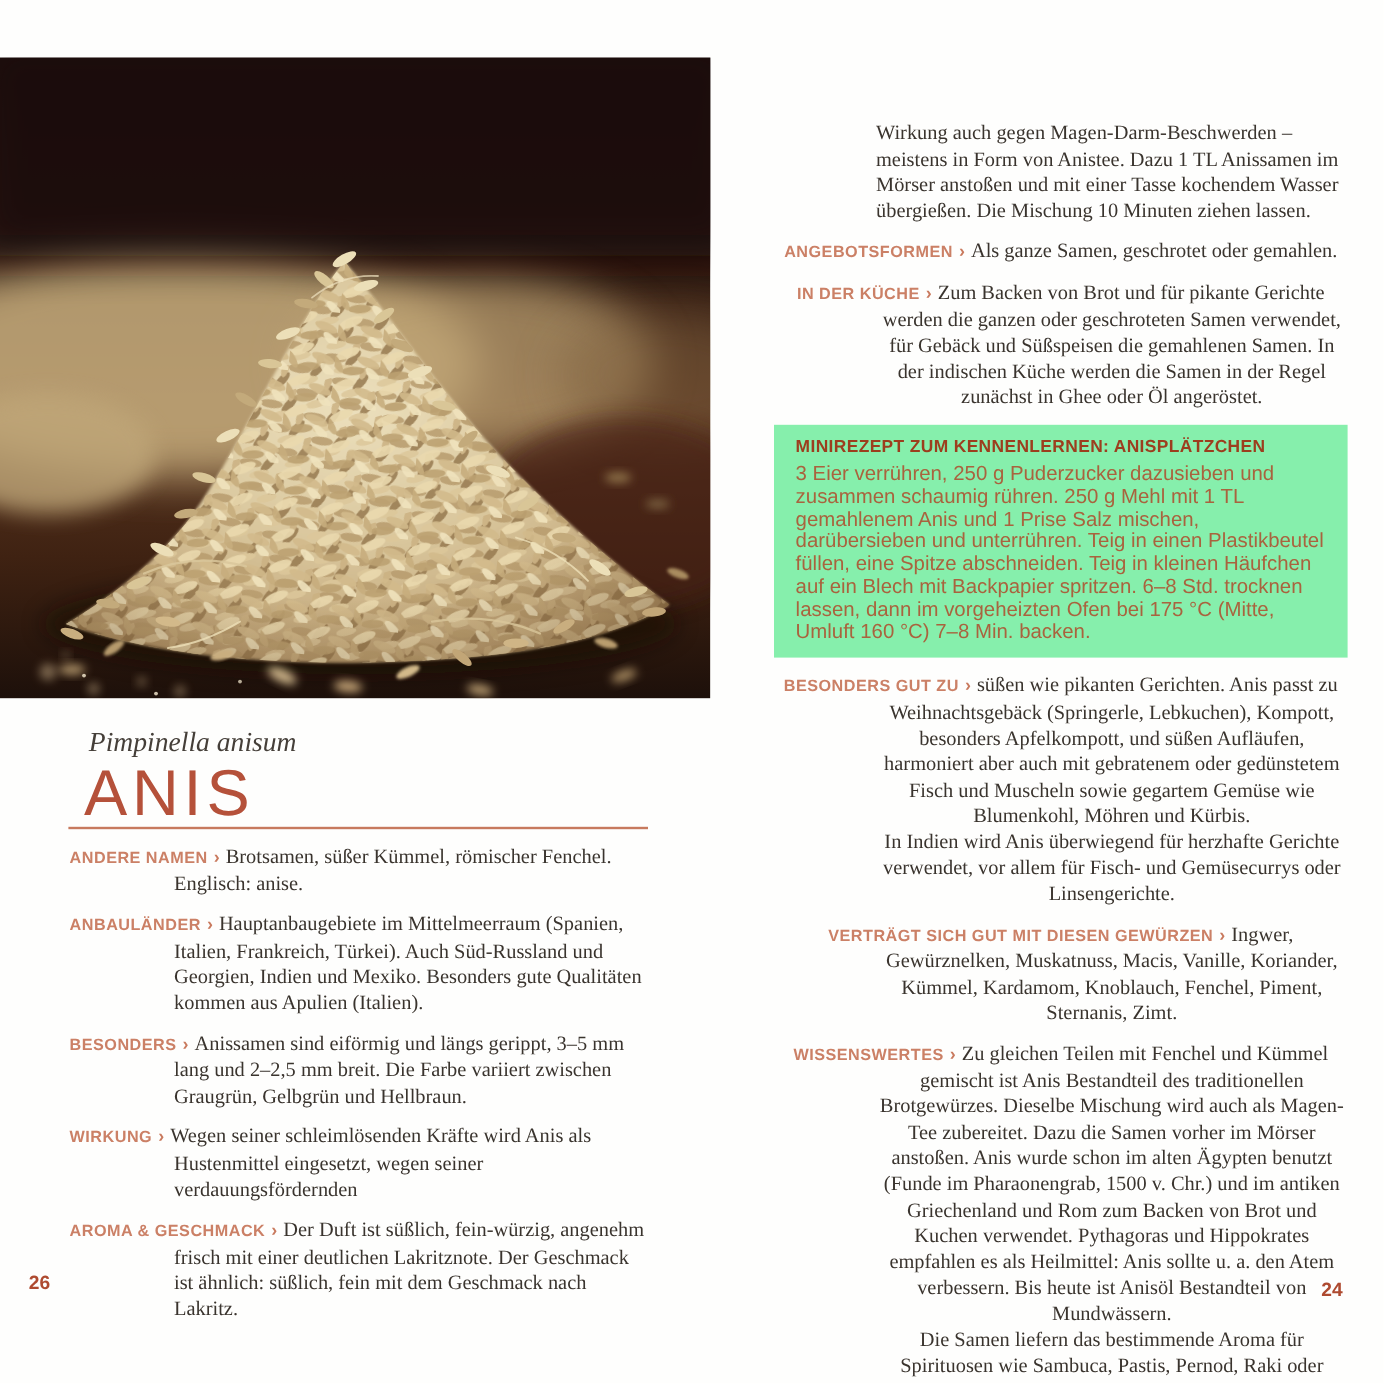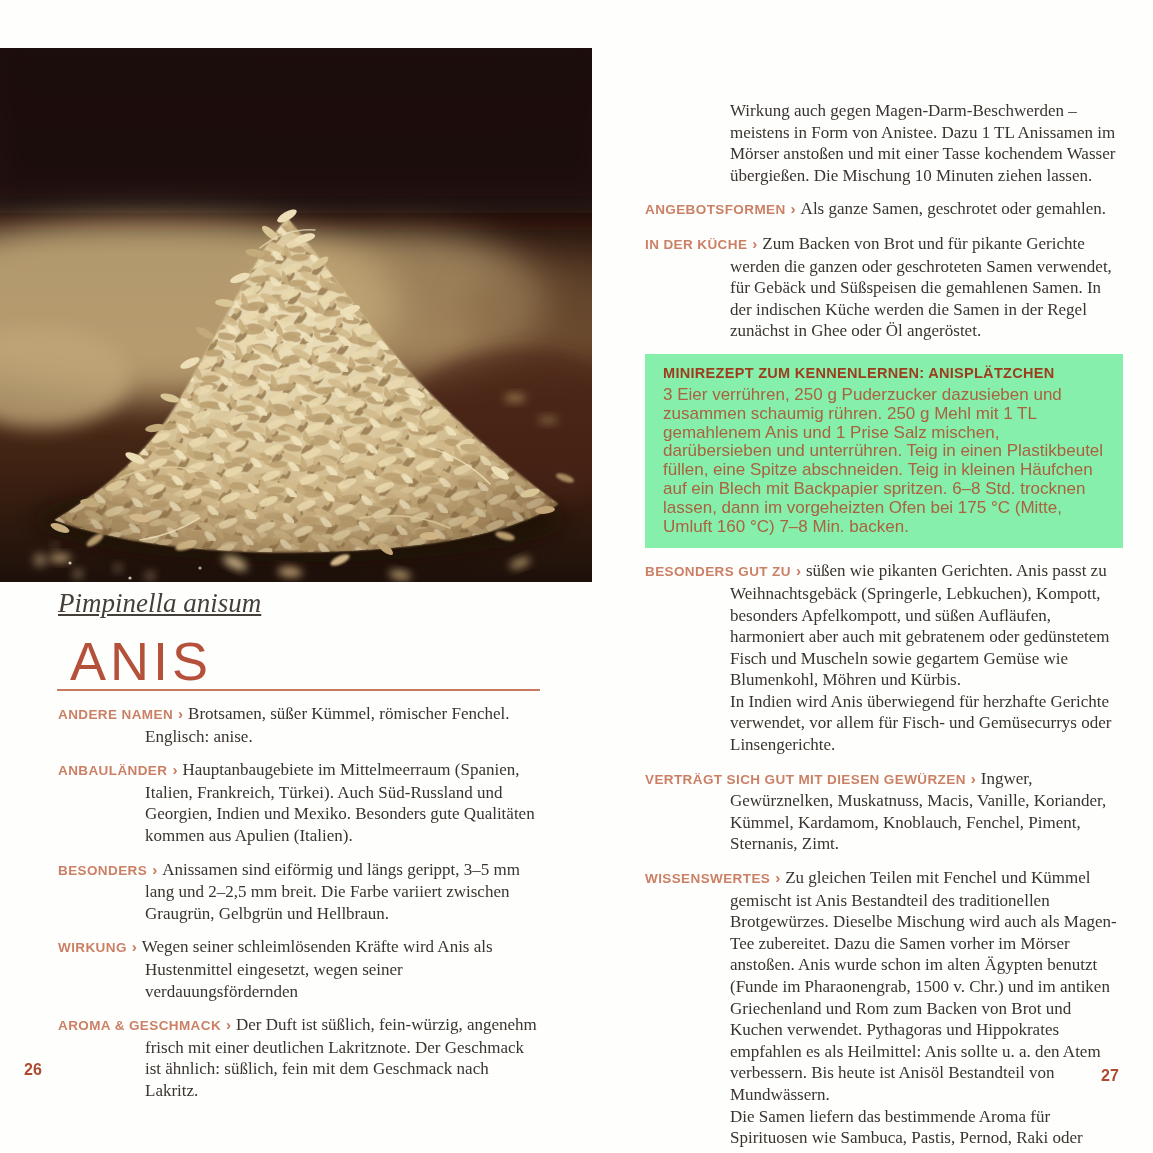--- a/index.html
+++ b/index.html
@@ -9,36 +9,36 @@
     font-family:"Liberation Serif", serif;
     color:#3a342e;
   }
   .spread{position:relative;width:1153px;height:1153px;background:#fefefd;overflow:hidden;}
 
   
   .photo{position:absolute;left:0;top:48px;width:592px;height:534px;}
   .photo svg{display:block;width:592px;height:534px;}
 
   .latin{
-    position:absolute;left:58px;top:591px;margin:0;
-    font-style:italic;font-size:27px;line-height:24px;color:#453f39;text-decoration:underline;
+    position:absolute;left:58px;top:591px;margin:16px;
+    font-style:italic;font-size:23px;line-height:24px;color:#453f39;
   }
   .title{
     position:absolute;left:54px;top:617px;margin:16px;
     font-family:"Liberation Sans", sans-serif;font-weight:400;
     font-size:54px;line-height:56px;letter-spacing:4px;color:#b5513a;
   }
   .rule{position:absolute;left:57px;top:689px;width:483px;height:2px;background:#c77a5e;}
 
   .col-left{position:absolute;left:58px;top:703px;width:486px;}
   .col-right{position:absolute;left:645px;top:100px;width:478px;}
 
   p.sec,p.cont{margin:0 0 12px 0;font-size:17px;line-height:21.6px;color:#3a342e;}
   .col-left p.sec{padding-left:87px;text-indent:-87px;}
-  .col-right p.sec{padding-left:85px;text-indent:-85px;}
+  .col-right p.sec{padding-left:85px;text-indent:-85px;text-align:center;}
   p.cont{padding-left:85px;text-indent:0;}
 
   .lbl{
     font-family:"Liberation Sans", sans-serif;font-weight:700;
     font-size:13.5px;letter-spacing:.4px;color:#c97a5e;opacity:.95;
   }
   .arrow{
     font-family:"Liberation Sans", sans-serif;font-weight:700;
     font-size:15px;color:#c97a5e;margin:0 5px 0 5px;
   }
@@ -227,15 +227,15 @@
     <div class="recipe">
       <h3>MINIREZEPT ZUM KENNENLERNEN: ANISPLÄTZCHEN</h3>
       <p>3 Eier verrühren, 250 g Puderzucker dazusieben und zusammen schaumig rühren. 250 g Mehl mit 1 TL gemahlenem Anis und 1 Prise Salz mischen, darübersieben und unterrühren. Teig in einen Plastikbeutel füllen, eine Spitze abschneiden. Teig in kleinen Häufchen auf ein Blech mit Backpapier spritzen. 6–8 Std. trocknen lassen, dann im vorgeheizten Ofen bei 175 °C (Mitte, Umluft 160 °C) 7–8 Min. backen.</p>
     </div>
 
     <p class="sec"><span class="lbl">BESONDERS GUT ZU</span><span class="arrow">›</span><span>süßen wie pikanten Gerichten. Anis passt zu Weihnachtsgebäck (Springerle, Lebkuchen), Kompott, besonders Apfelkompott, und süßen Aufläufen, harmoniert aber auch mit gebratenem oder gedünstetem Fisch und Muscheln sowie gegartem Gemüse wie Blumenkohl, Möhren und Kürbis.</span><span class="blk">In Indien wird Anis überwiegend für herzhafte Gerichte verwendet, vor allem für Fisch- und Gemüsecurrys oder Linsengerichte.</span></p>
     <p class="sec"><span class="lbl">VERTRÄGT SICH GUT MIT DIESEN GEWÜRZEN</span><span class="arrow">›</span><span>Ingwer, Gewürznelken, Muskatnuss, Macis, Vanille, Koriander, Kümmel, Kardamom, Knoblauch, Fenchel, Piment, Sternanis, Zimt.</span></p>
     <p class="sec"><span class="lbl">WISSENSWERTES</span><span class="arrow">›</span><span>Zu gleichen Teilen mit Fenchel und Kümmel gemischt ist Anis Bestandteil des traditionellen Brotgewürzes. Dieselbe Mischung wird auch als Magen-Tee zubereitet. Dazu die Samen vorher im Mörser anstoßen. Anis wurde schon im alten Ägypten benutzt (Funde im Pharaonengrab, 1500 v. Chr.) und im antiken Griechenland und Rom zum Backen von Brot und Kuchen verwendet. Pythagoras und Hippokrates empfahlen es als Heilmittel: Anis sollte u. a. den Atem verbessern. Bis heute ist Anisöl Bestandteil von Mundwässern.</span><span class="blk">Die Samen liefern das bestimmende Aroma für Spirituosen wie Sambuca, Pastis, Pernod, Raki oder Ouzo.</span></p>
   </div>
 
-  <div class="pagenum pn-right">27</div>
+  <div class="pagenum pn-right">24</div>
 
 </div>
 
 </body></html>

